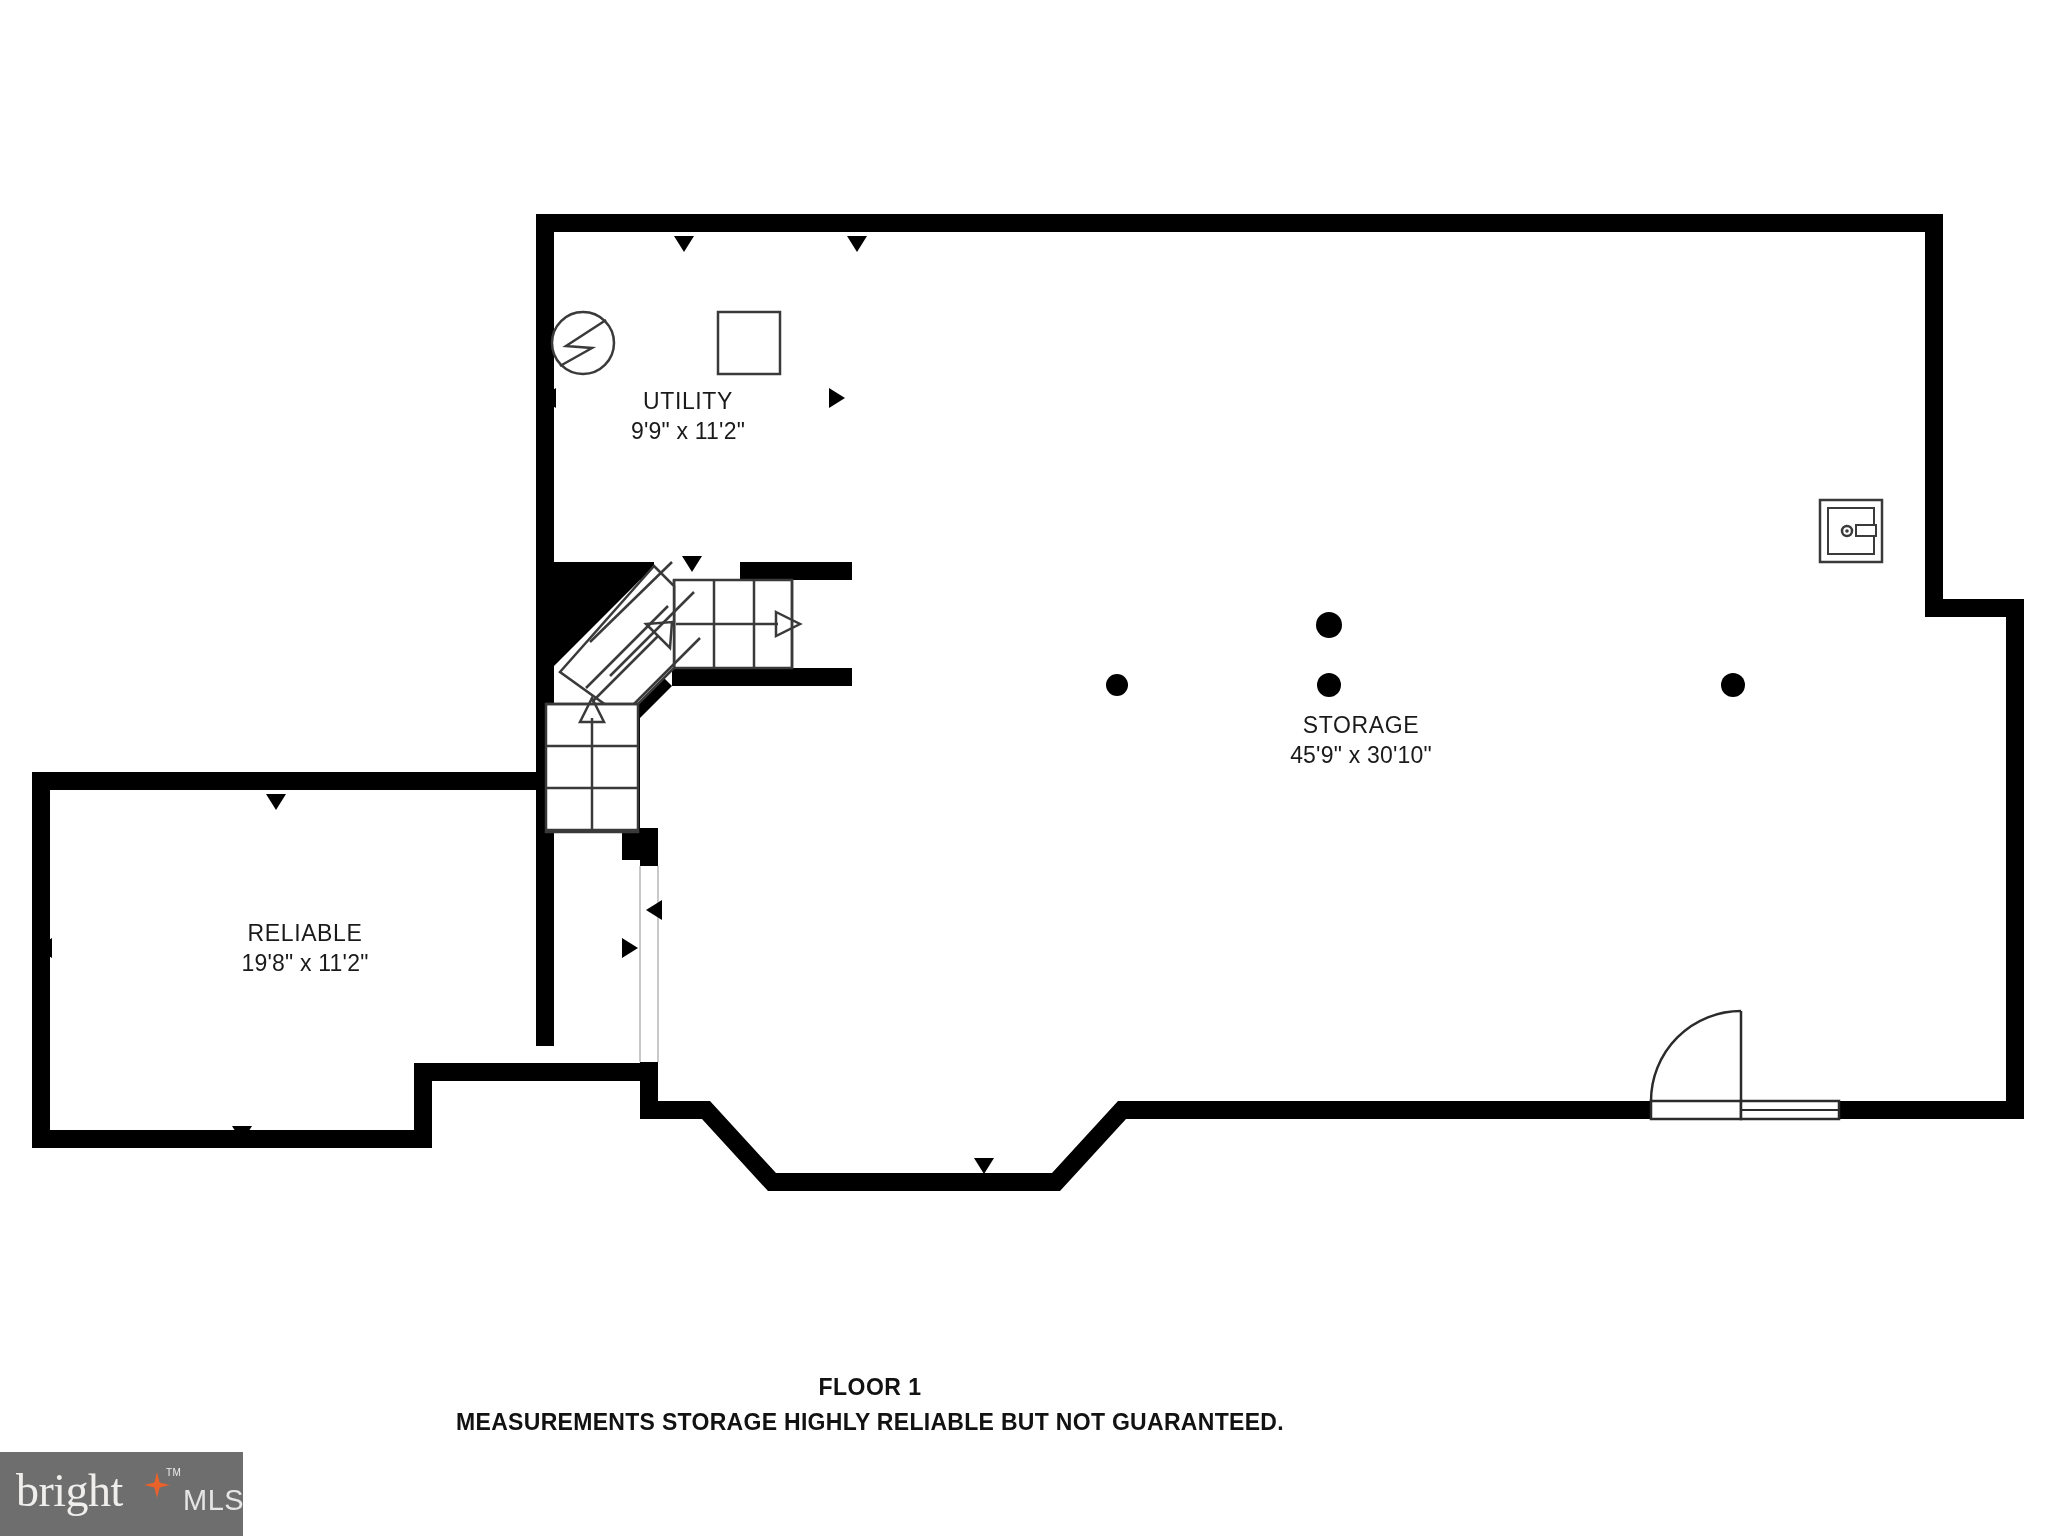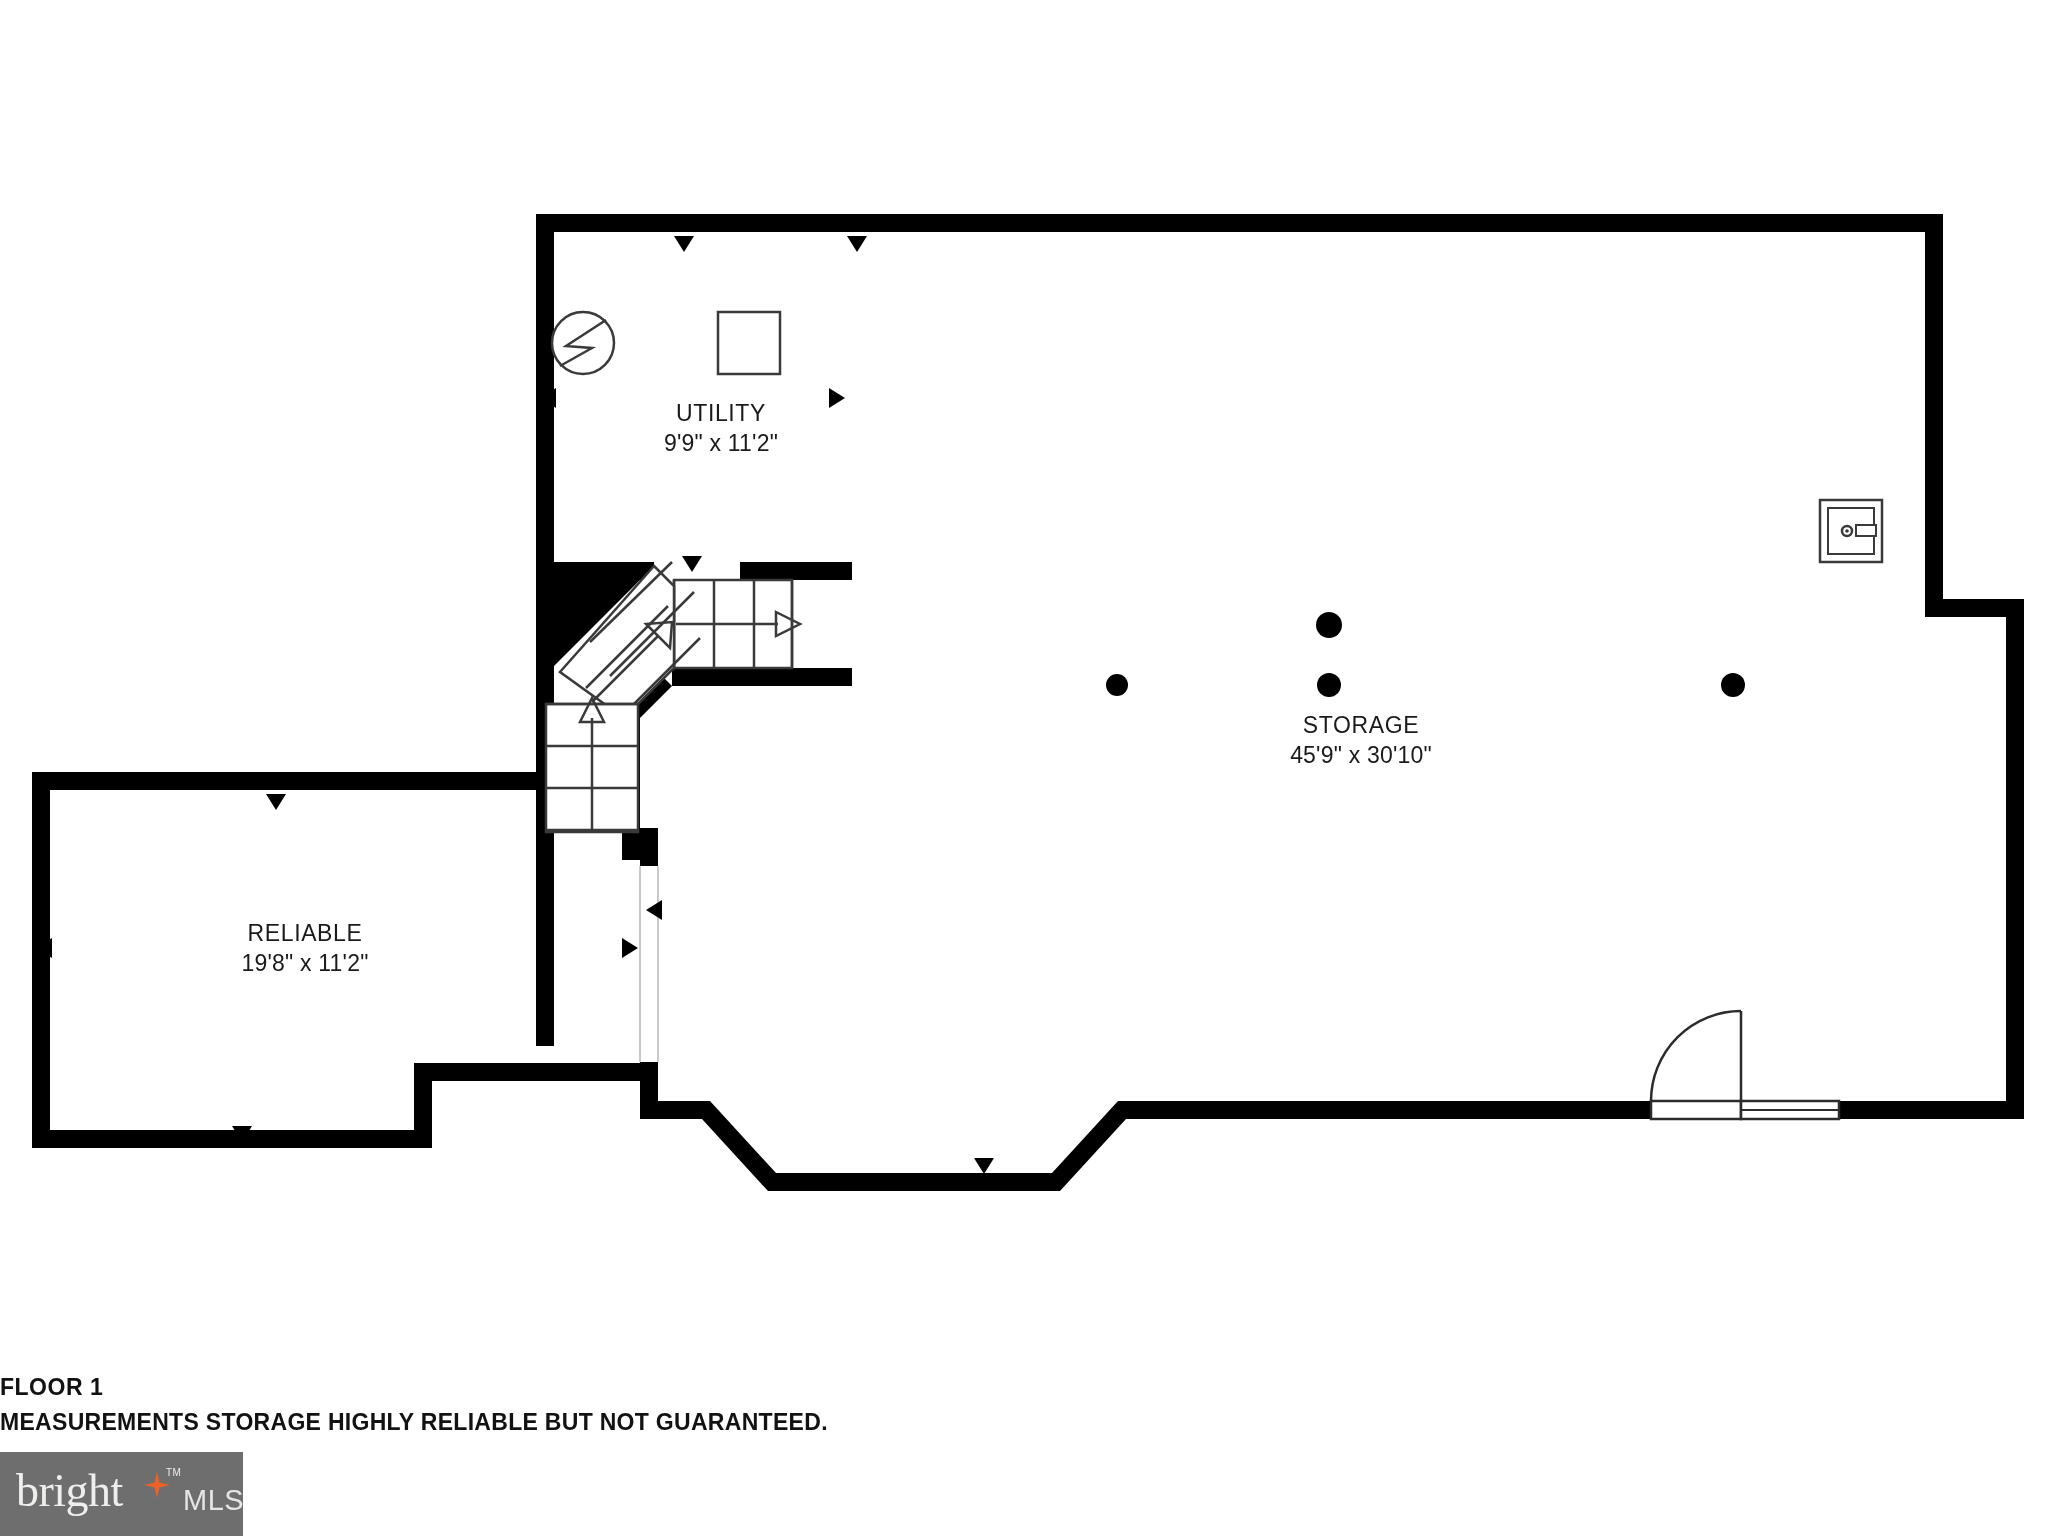--- a/index.html
+++ b/index.html
@@ -46,38 +46,39 @@
     font-size: 23px;
     letter-spacing: 0.6px;
     line-height: 1.32;
   }
   .room-label .room-dims {
     font-size: 23px;
     letter-spacing: 0.2px;
     line-height: 1.32;
   }
 
-  #label-utility  { left: 688px;  top: 428px; margin-left: 33px; }
+  #label-utility  { left: 688px;  top: 416px; }
   #label-basement { left: 1361px; top: 740px; }
   #label-storage  { left: 305px;  top: 948px; }
 
   
   #footer-zone {
     position: absolute;
     left: 0;
     top: 1370px;
     width: 2048px;
     height: 110px;
   }
 
   #footer-caption {
     position: absolute;
     left: 0;
     top: 0;
     width: 1740px;
+    text-align: center;
     color: #121212;
   }
   #footer-caption .floor-line {
     font-size: 23px;
     font-weight: bold;
     letter-spacing: 0.5px;
     line-height: 1.5;
   }
   #footer-caption .disclaimer-line {
     font-size: 23px;

